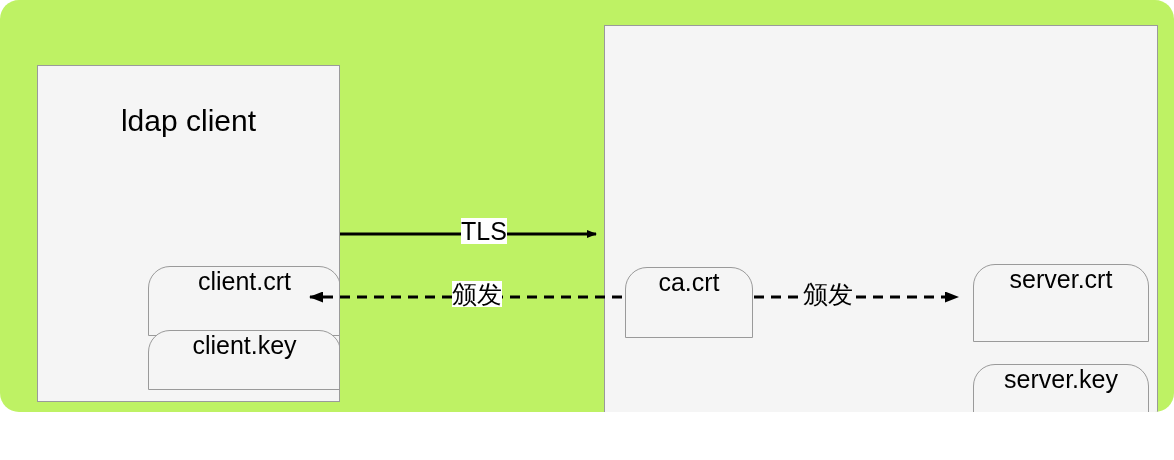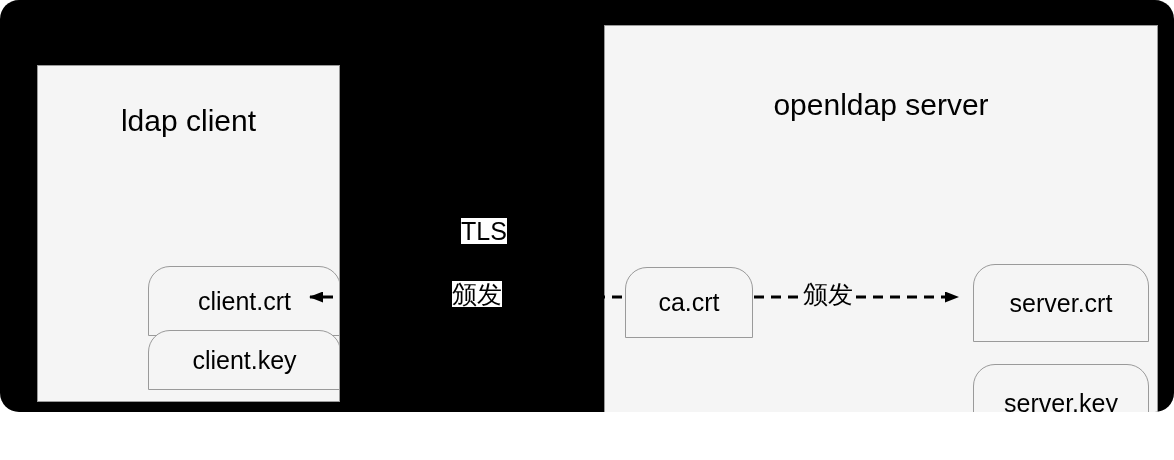--- a/index.html
+++ b/index.html
@@ -4,21 +4,21 @@
 <style>
   html, body {
     margin: 0;
     padding: 0;
     background: #ffffff;
   }
   #canvas {
     position: relative;
     width: 1174px;
     height: 412px;
-    background: #000000;
+    background: #bef264;
     font-family: "Liberation Sans", "DejaVu Sans", sans-serif;
     overflow: hidden;
     border-radius: 19px;
   }
   .container-box {
     position: absolute;
     background: #f5f5f5;
     border: 1px solid #9a9a9a;
     box-sizing: border-box;
     overflow: hidden;
@@ -34,21 +34,21 @@
     white-space: nowrap;
   }
   .cert-box {
     position: absolute;
     background: #f5f5f5;
     border: 1px solid #9a9a9a;
     box-sizing: border-box;
     border-top-left-radius: 22px;
     border-top-right-radius: 22px;
     display: flex;
-    align-items: center;
+    align-items: flex-start;
     justify-content: center;
     color: #000000;
     font-size: 25px;
     white-space: nowrap;
   }
   .edge-svg {
     position: absolute;
     left: 0;
     top: 0;
     width: 1174px;
@@ -80,21 +80,20 @@
     <div class="cert-box" style="left:110px; top:200px; width:193px; height:70px;">
       <span>client.crt</span>
     </div>
 
     <div class="cert-box" style="left:110px; top:264px; width:193px; height:60px;">
       <span>client.key</span>
     </div>
   </div>
 
   <div class="container-box" style="left:604px; top:25px; width:554px; height:415px;">
-    <div class="container-title" style="top:62px;">openldap server</div>
 
     <div class="cert-box" style="left:20px; top:241px; width:128px; height:71px;">
       <span>ca.crt</span>
     </div>
 
     <div class="cert-box" style="left:368px; top:338px; width:176px; height:78px;">
       <span>server.key</span>
     </div>
 
     <div class="cert-box" style="left:368px; top:238px; width:176px; height:78px;">

